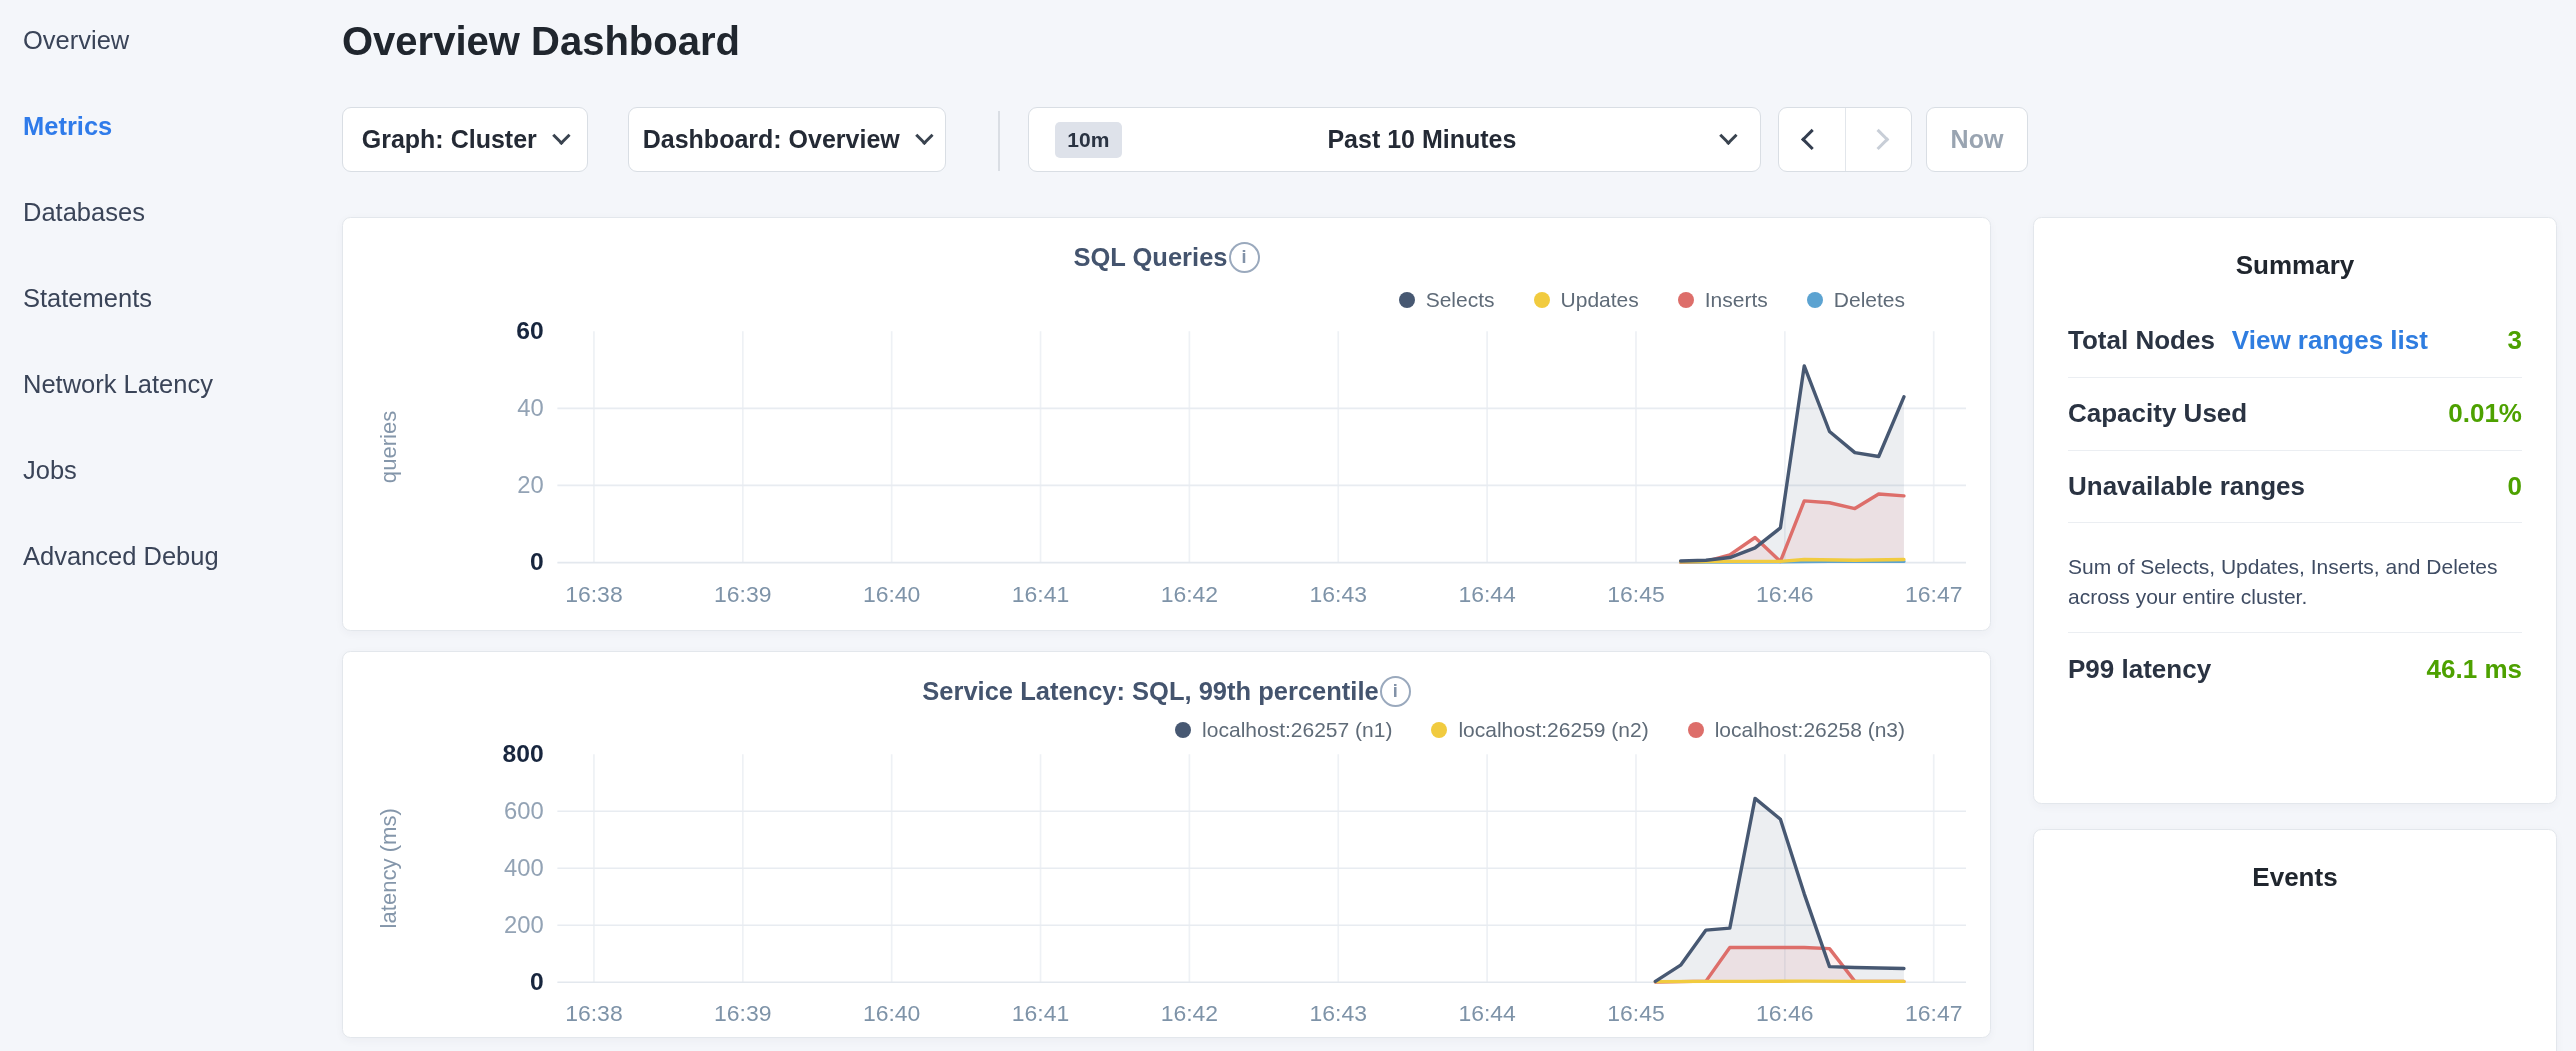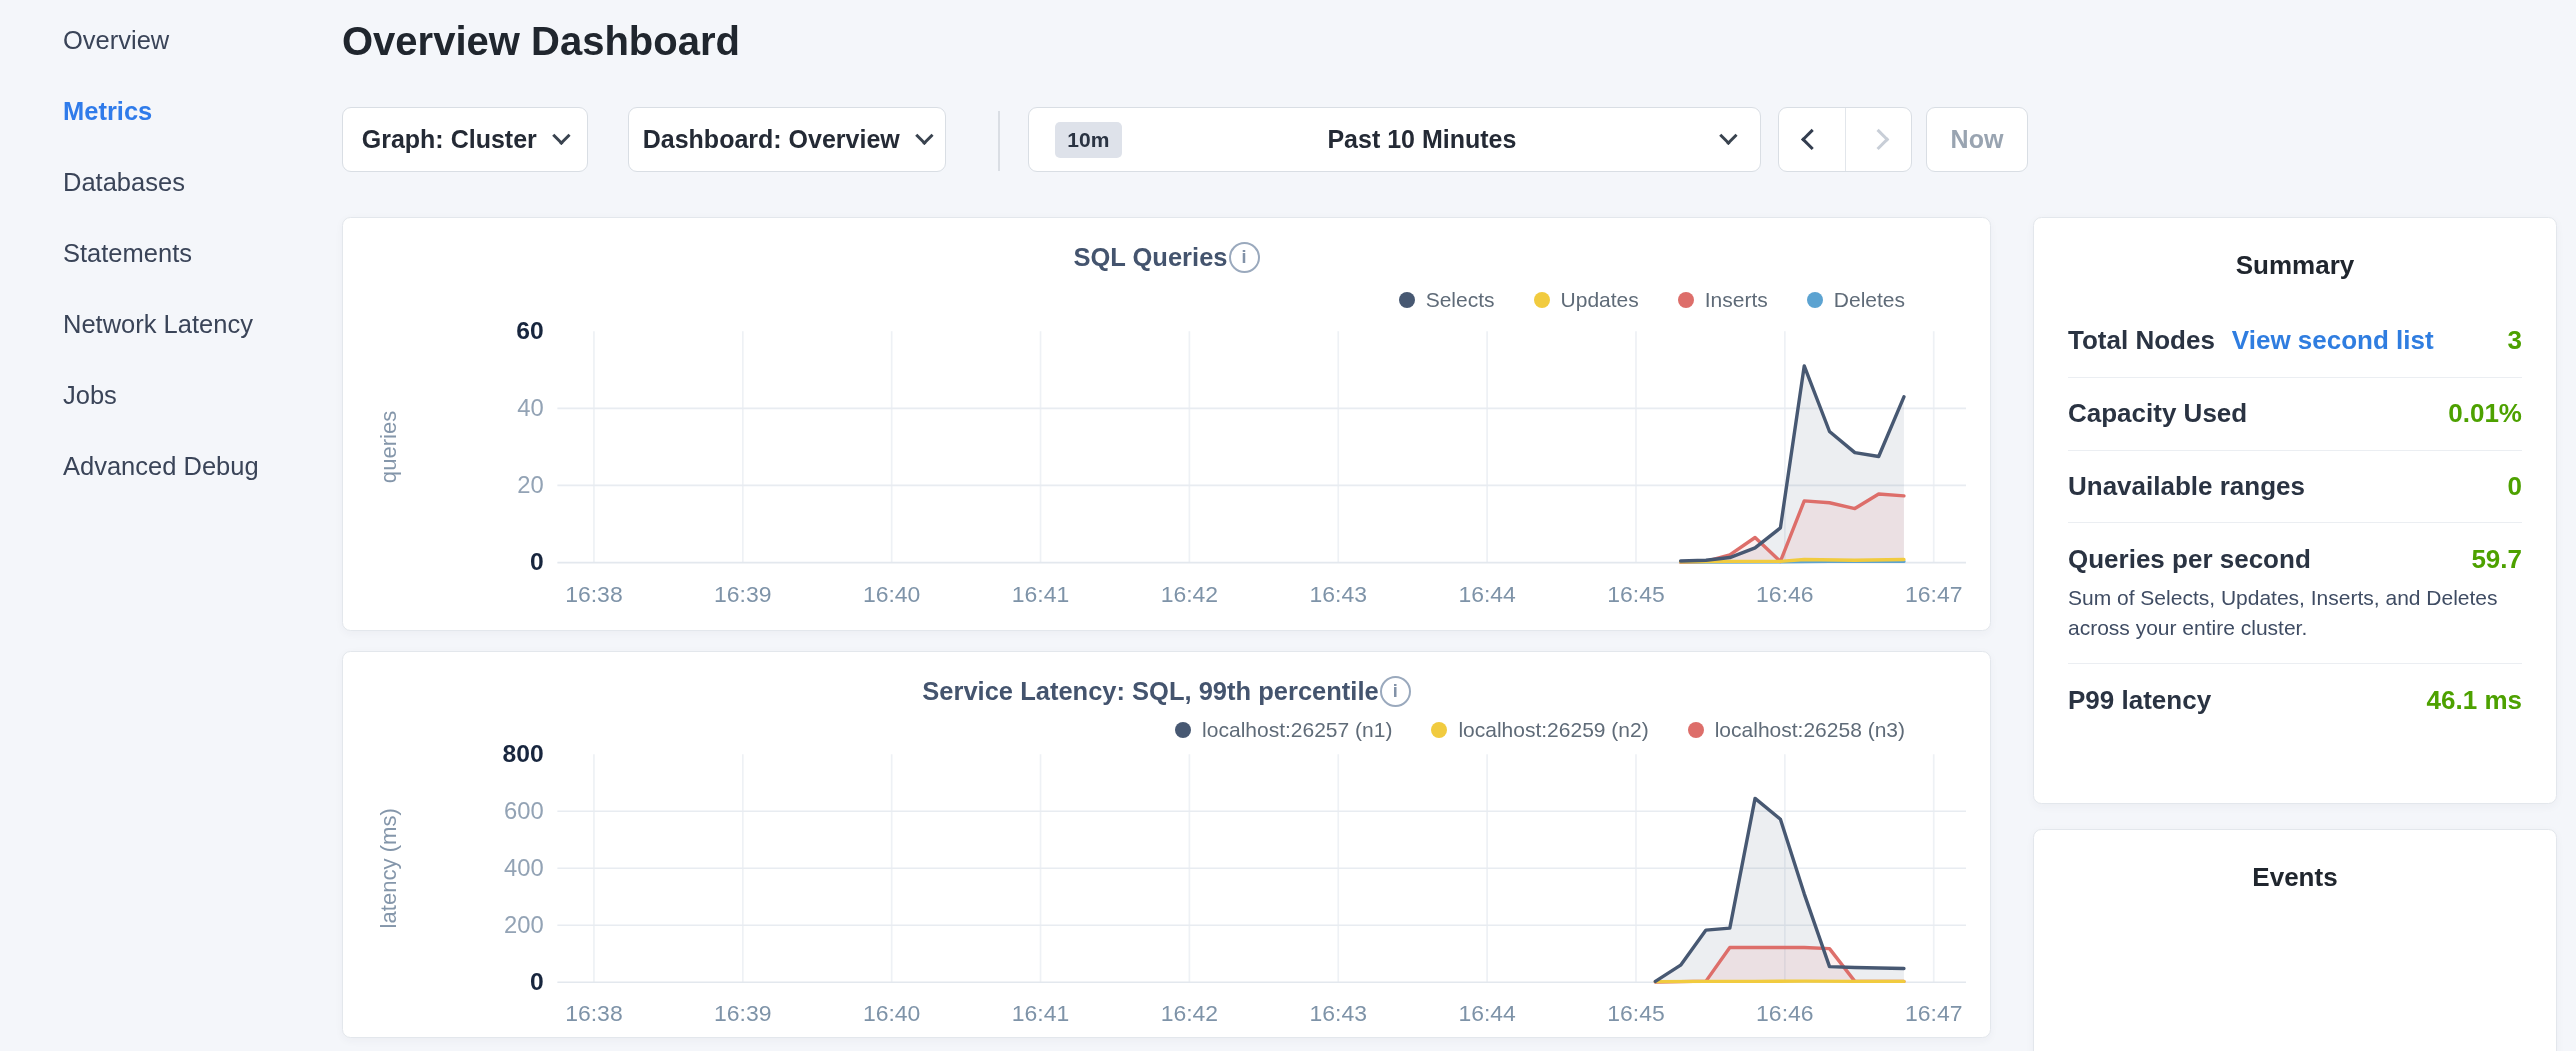--- a/index.html
+++ b/index.html
@@ -5,21 +5,21 @@
   * { box-sizing: border-box; margin: 0; padding: 0; }
   html,body { width: 2576px; height: 1051px; }
   body {
     position: relative; overflow: hidden;
     background: #F4F6FA;
     font-family: "Liberation Sans", sans-serif;
     color: #242A35;
   }
   
   .side-nav { position: absolute; left: 0; top: 0; width: 342px; padding: 25.5px 0 0 23px;
-              display: flex; flex-direction: column; gap: 42px; margin-left: 40px; }
+              display: flex; flex-direction: column; gap: 57px; }
   .side-item { font-size: 25.5px; color: #3A4458; cursor: pointer; }
   .side-item.active { color: #2F7BEA; font-weight: bold; }
   
   .page-title { position: absolute; left: 342px; top: 18.7px; font-size: 40px; font-weight: 700; color: #20262E; }
   
   .ctl { position: absolute; background: #fff; border: 1.7px solid #D9DEE4; border-radius: 9px;
          display: flex; align-items: center; height: 65px; cursor: pointer; }
   .dropdown { justify-content: center; gap: 18.7px; font-size: 25px; font-weight: 700; color: #242A35; }
   #dd-graph     { left: 342px; top: 107px; width: 246px; }
   #dd-dashboard { left: 628px; top: 107px; width: 318px; }
@@ -235,44 +235,40 @@
       <path d="M1542.8 387.0 L1572.5 367.9 L1602.3 326.7 L1630.3 324.4 L1660.0 171.9 L1689.8 196.4 L1717.8 284.1 L1747.5 369.6 L1777.3 370.6 L1805.3 371.3 L1835.0 371.9" fill="none" stroke="#475872" stroke-width="4" stroke-linejoin="round" stroke-linecap="round"></path>
     </svg>
 </section>
 
 <aside class="card" id="summary-card">
   <h2 class="panel-title">Summary</h2>
 
   <div class="sum-row">
     <div class="sum-head">
       <span class="sum-label">Total Nodes</span>
-      <a class="sum-link">View second list</a>
+      <a class="sum-link">View ranges list</a>
       <span class="sum-value">3</span>
     </div>
   </div>
 
   <div class="sum-row">
     <div class="sum-head">
       <span class="sum-label">Capacity Used</span>
       <span class="sum-value">0.01%</span>
     </div>
   </div>
 
   <div class="sum-row">
     <div class="sum-head">
       <span class="sum-label">Unavailable ranges</span>
       <span class="sum-value">0</span>
     </div>
   </div>
 
   <div class="sum-row">
-    <div class="sum-head">
-      <span class="sum-label">Queries per second</span>
-      <span class="sum-value">59.7</span>
-    </div>
     <p class="sum-desc">Sum of Selects, Updates, Inserts, and Deletes across your entire cluster.</p>
   </div>
 
   <div class="sum-row">
     <div class="sum-head">
       <span class="sum-label">P99 latency</span>
       <span class="sum-value">46.1 ms</span>
     </div>
   </div>
 </aside>

